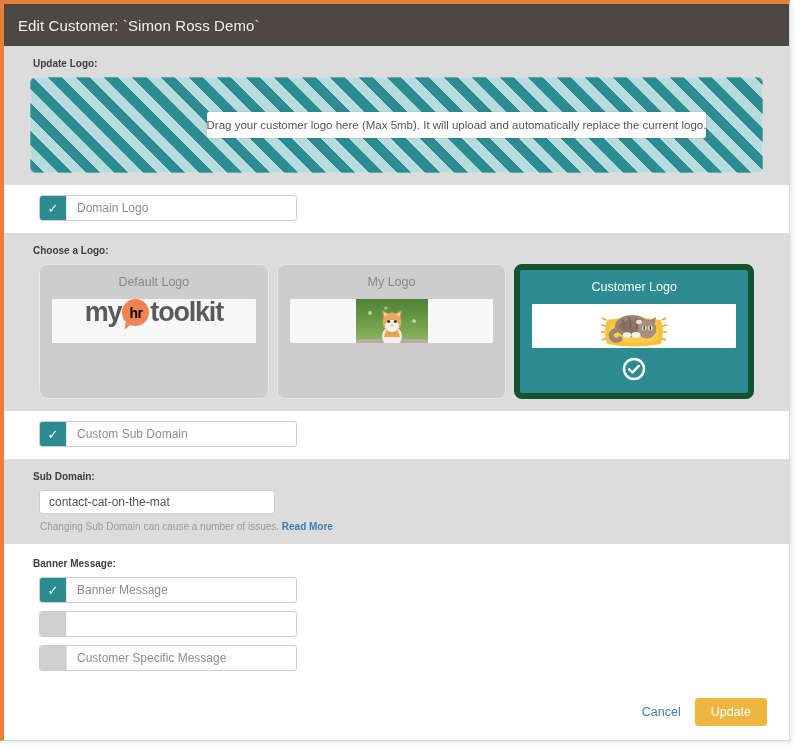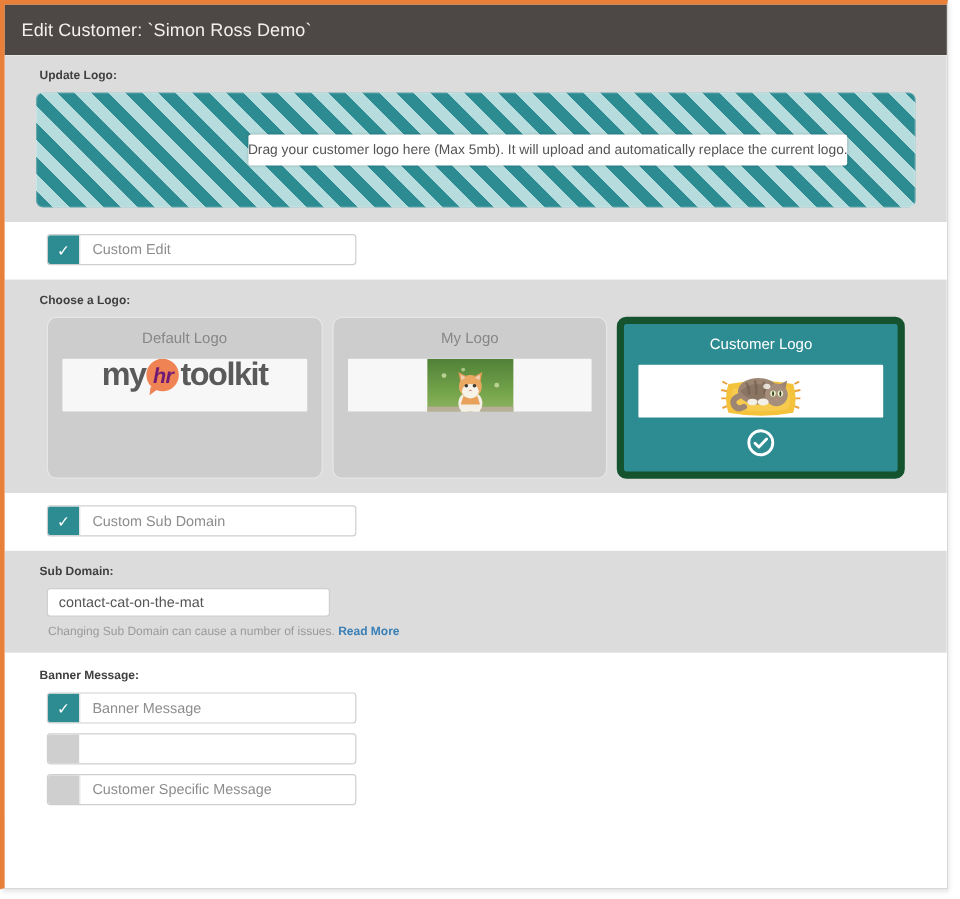--- a/index.html
+++ b/index.html
@@ -194,25 +194,24 @@
     position: relative;
     width: 27px; height: 27px;
     border-radius: 50%;
     background: #ef8354;
     display: inline-flex;
     align-items: center;
     justify-content: center;
     margin: 0 1px;
   }
   .bubble-txt {
-    color: #701a75;
-    font-size: 18px;
+    color: #000000;
+    font-size: 14px;
     font-weight: bold;
     letter-spacing: -0.6px;
-    font-style: italic;
   }
   .bubble::after {
     content: "";
     position: absolute;
     bottom: -4px; left: 3px;
     width: 0; height: 0;
     border-left: 7px solid #ef8354;
     border-bottom: 7px solid transparent;
     transform: rotate(8deg);
   }
@@ -266,21 +265,21 @@
       <div id="dropzone">
         <div id="dropzone-text">Drag your customer logo here (Max 5mb). It will upload and automatically replace the current logo.</div>
       </div>
     </div>
 
     <div class="section white">
       <div class="cbrow on">
         <div class="box">
             <span class="tick">✓</span>
           </div>
-        <div class="cblabel">Custom Edit</div>
+        <div class="cblabel">Domain Logo</div>
       </div>
     </div>
 
     <div class="section grey">
       <div class="section-label">Choose a Logo:</div>
       <div id="logo-cards">
 
         <div class="logo-card unselected">
           <div class="logo-card-title">Default Logo</div>
           <div class="logo-frame">
@@ -412,14 +411,18 @@
       </div>
 
       <div class="cbrow off">
         <div class="box"></div>
         <div class="cblabel">Customer Specific Message</div>
       </div>
     </div>
 
   </div>
 
+  <div id="modal-footer">
+    <a id="cancel-link" href="#">Cancel</a>
+    <button id="update-button">Update</button>
+  </div>
 
 </div>
 
 </body></html>

